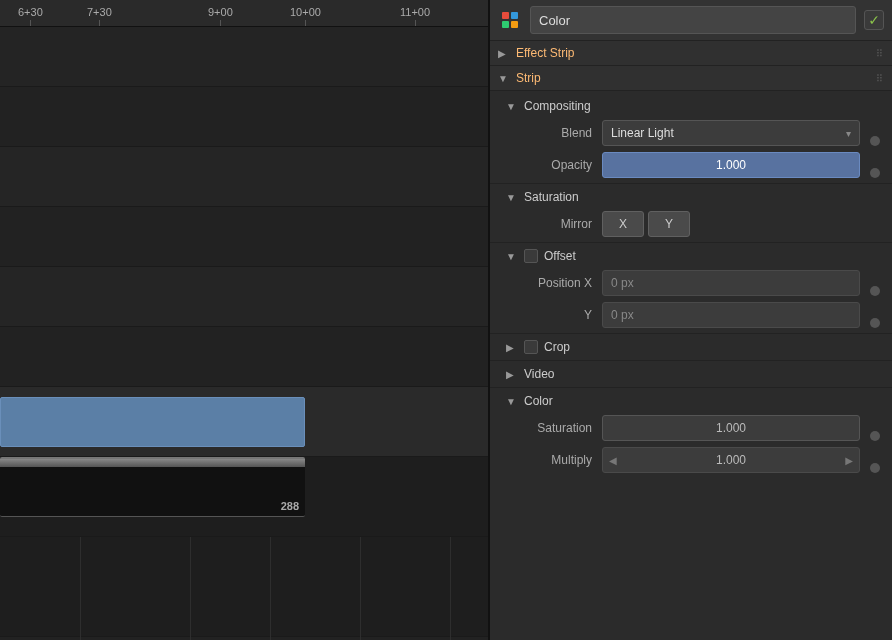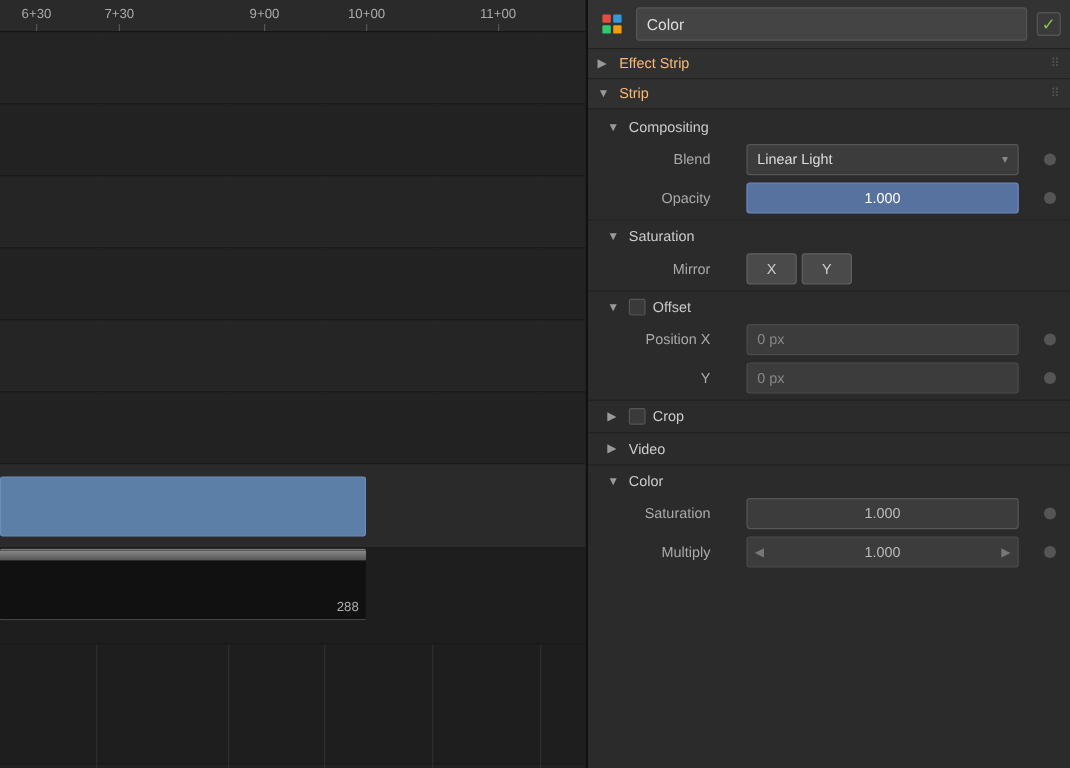--- a/index.html
+++ b/index.html
@@ -66,20 +66,21 @@
       width: 1px;
       background: #2e2e2e;
     }
 
     
     .track-area {
       width: 100%;
       height: 100%;
       position: relative;
       background: #222;
+      font-weight: bold;
     }
 
     .track-row {
       height: 60px;
       border-bottom: 1px solid #1a1a1a;
       position: relative;
       background: #252525;
     }
 
     .track-row.blue-track {
@@ -247,23 +248,22 @@
       color: #aaa;
       font-size: 12px;
       text-align: right;
       flex: 0 0 100px;
       padding-right: 10px;
     }
 
     .prop-control {
       flex: 1;
       display: flex;
-      align-items: center;
-      gap: 15px;
-      margin-left: 20px;
+      align-items: flex-end;
+      gap: 4px;
     }
 
     .prop-dot {
       width: 10px;
       height: 10px;
       border-radius: 50%;
       background: #555;
       flex-shrink: 0;
       margin-left: 6px;
     }

